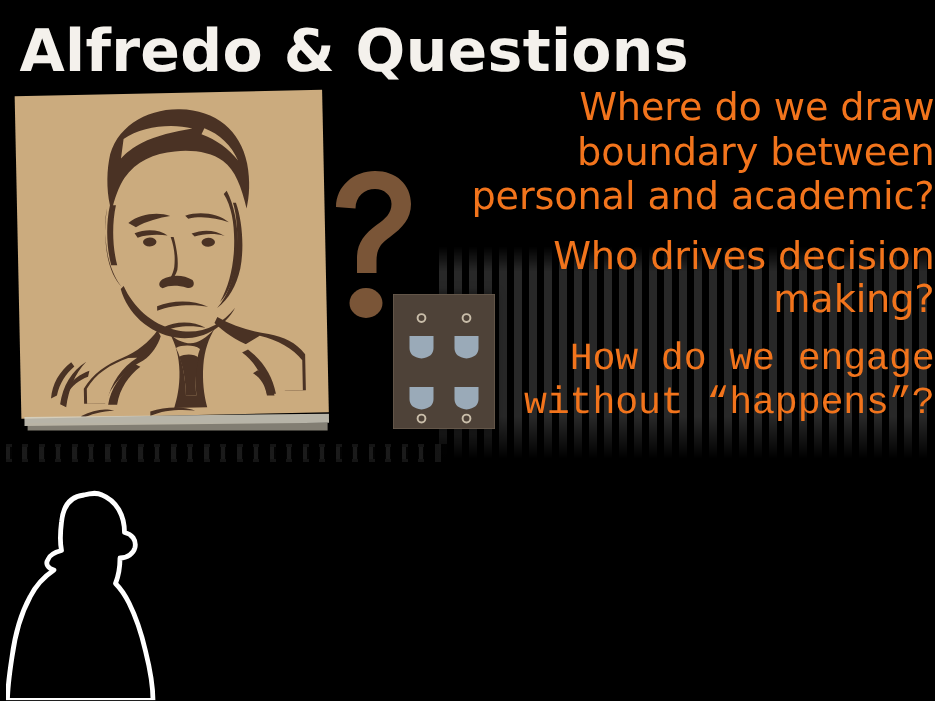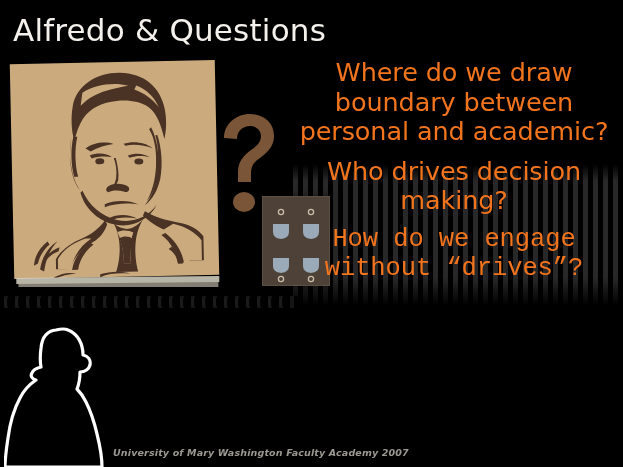--- a/index.html
+++ b/index.html
@@ -60,22 +60,22 @@
         #000000 7px, #000000 11px);
     opacity: .85;
   }
 
   
   #title {
     position: absolute;
     left: 13px;
     top: 12px;
     color: #f4f1ec;
-    font-size: 31px;
-    font-weight: 400;
+    font-size: 39px;
+    font-weight: 700;
     letter-spacing: .2px;
     font-family: "DejaVu Sans", sans-serif;
     white-space: nowrap;
   }
 
   
   #portrait-card {
     position: absolute;
     left: 12px;
     top: 62px;
@@ -141,21 +141,21 @@
     width: 125px;
     height: 149px;
   }
 
   
   #questions {
     position: absolute;
     left: 285px;
     top: 58px;
     width: 338px;
-    text-align: center;
+    text-align: right;
   }
   .q {
     color: #f2741c;
     font-size: 25.5px;
     line-height: 29.5px;
     font-weight: 400;
     font-family: "DejaVu Sans", sans-serif;
     margin: 0 0 9px 0;
     letter-spacing: -0.1px;
   }
@@ -302,18 +302,17 @@
                L98 149 C98 140 96 128 93 116 C90 103 86 92 82 84
                C79 78 76 74 73 71 C75 66 76 60 76 54
                C81 54 85 51 86 47 C87 42 84 38 79 37
                C79 26 74 16 64 12 C60 10 56 11 52 12 Z" fill="#000000" stroke="#ffffff" stroke-width="3.2" stroke-linejoin="round"></path>
     </svg>
   </div>
 
   <div id="questions">
     <p class="q">Where do we draw boundary between personal and academic?</p>
     <p class="q">Who drives decision making?</p>
-    <p class="q">How do we engage without “drives”?</p>
-  </div>
-
-  <div id="footer">University of Mary Washington Faculty Academy 2007</div>
+    <p class="q">How do we engage without “happens”?</p>
+  </div>
+
 
 </div>
 
 </body></html>

